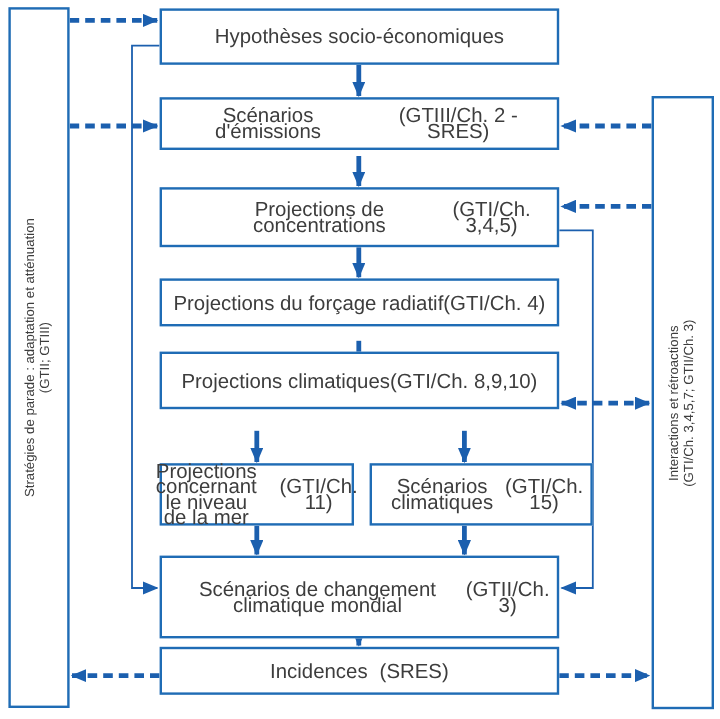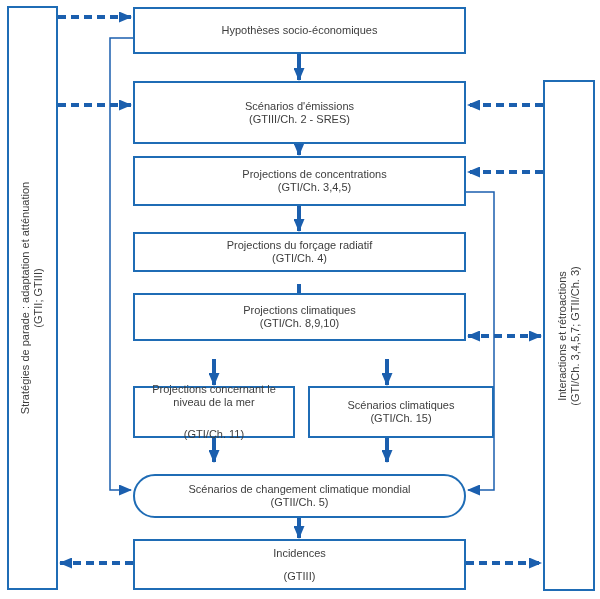--- a/index.html
+++ b/index.html
@@ -16,26 +16,26 @@
     width: 600px;
     height: 599px;
     background: var(--bg);
     overflow: hidden;
   }
   .box {
     position: absolute;
     border: 2px solid var(--box-border);
     background: var(--bg);
     display: flex;
-    flex-direction: column;
+    flex-direction: row;
     align-items: center;
     justify-content: center;
     text-align: center;
     color: var(--text);
-    font-size: 11px;
+    font-size: 17px;
     line-height: 13px;
     padding: 2px 6px;
   }
   .center-box { left: 133px; width: 333px; }
   .vpanel {
     position: absolute;
     border: 2px solid var(--box-border);
     background: var(--bg);
     display: flex;
     align-items: center;
@@ -118,21 +118,21 @@
     <div class="vtext">
       <div>Interactions et rétroactions</div>
       <div>(GTI/Ch. 3,4,5,7; GTII/Ch. 3)</div>
     </div>
   </div>
 
   <div class="box center-box" style="top:7px; height:47px;">
     <div>Hypothèses socio-économiques</div>
   </div>
 
-  <div class="box center-box" style="top:81px; height:63px;">
+  <div class="box center-box" style="top:81px; height:44px;">
     <div>Scénarios d'émissions</div>
     <div>(GTIII/Ch. 2 - SRES)</div>
   </div>
 
   <div class="box center-box" style="top:156px; height:50px;padding-left:36px;">
     <div>Projections de concentrations</div>
     <div>(GTI/Ch. 3,4,5)</div>
   </div>
 
   <div class="box center-box" style="top:232px; height:40px;">
@@ -148,23 +148,23 @@
   <div class="box" style="left:133px; width:162px; top:386px; height:52px;gap:19px;">
     <div>Projections concernant le niveau de la mer</div>
     <div>(GTI/Ch. 11)</div>
   </div>
 
   <div class="box" style="left:308px; width:186px; top:386px; height:52px;">
     <div>Scénarios climatiques</div>
     <div>(GTI/Ch. 15)</div>
   </div>
 
-  <div class="box center-box" style="top:474px; height:44px;border-radius:22px;">
+  <div class="box center-box" style="top:463px; height:69px;">
     <div>Scénarios de changement climatique mondial</div>
-    <div>(GTII/Ch. 5)</div>
+    <div>(GTII/Ch. 3)</div>
   </div>
 
-  <div class="box center-box" style="top:539px; height:51px;gap:10px;">
+  <div class="box center-box" style="top:539px; height:40px;gap:10px;">
     <div>Incidences</div>
-    <div>(GTIII)</div>
+    <div>(SRES)</div>
   </div>
 
 </div>
 
 </body></html>

